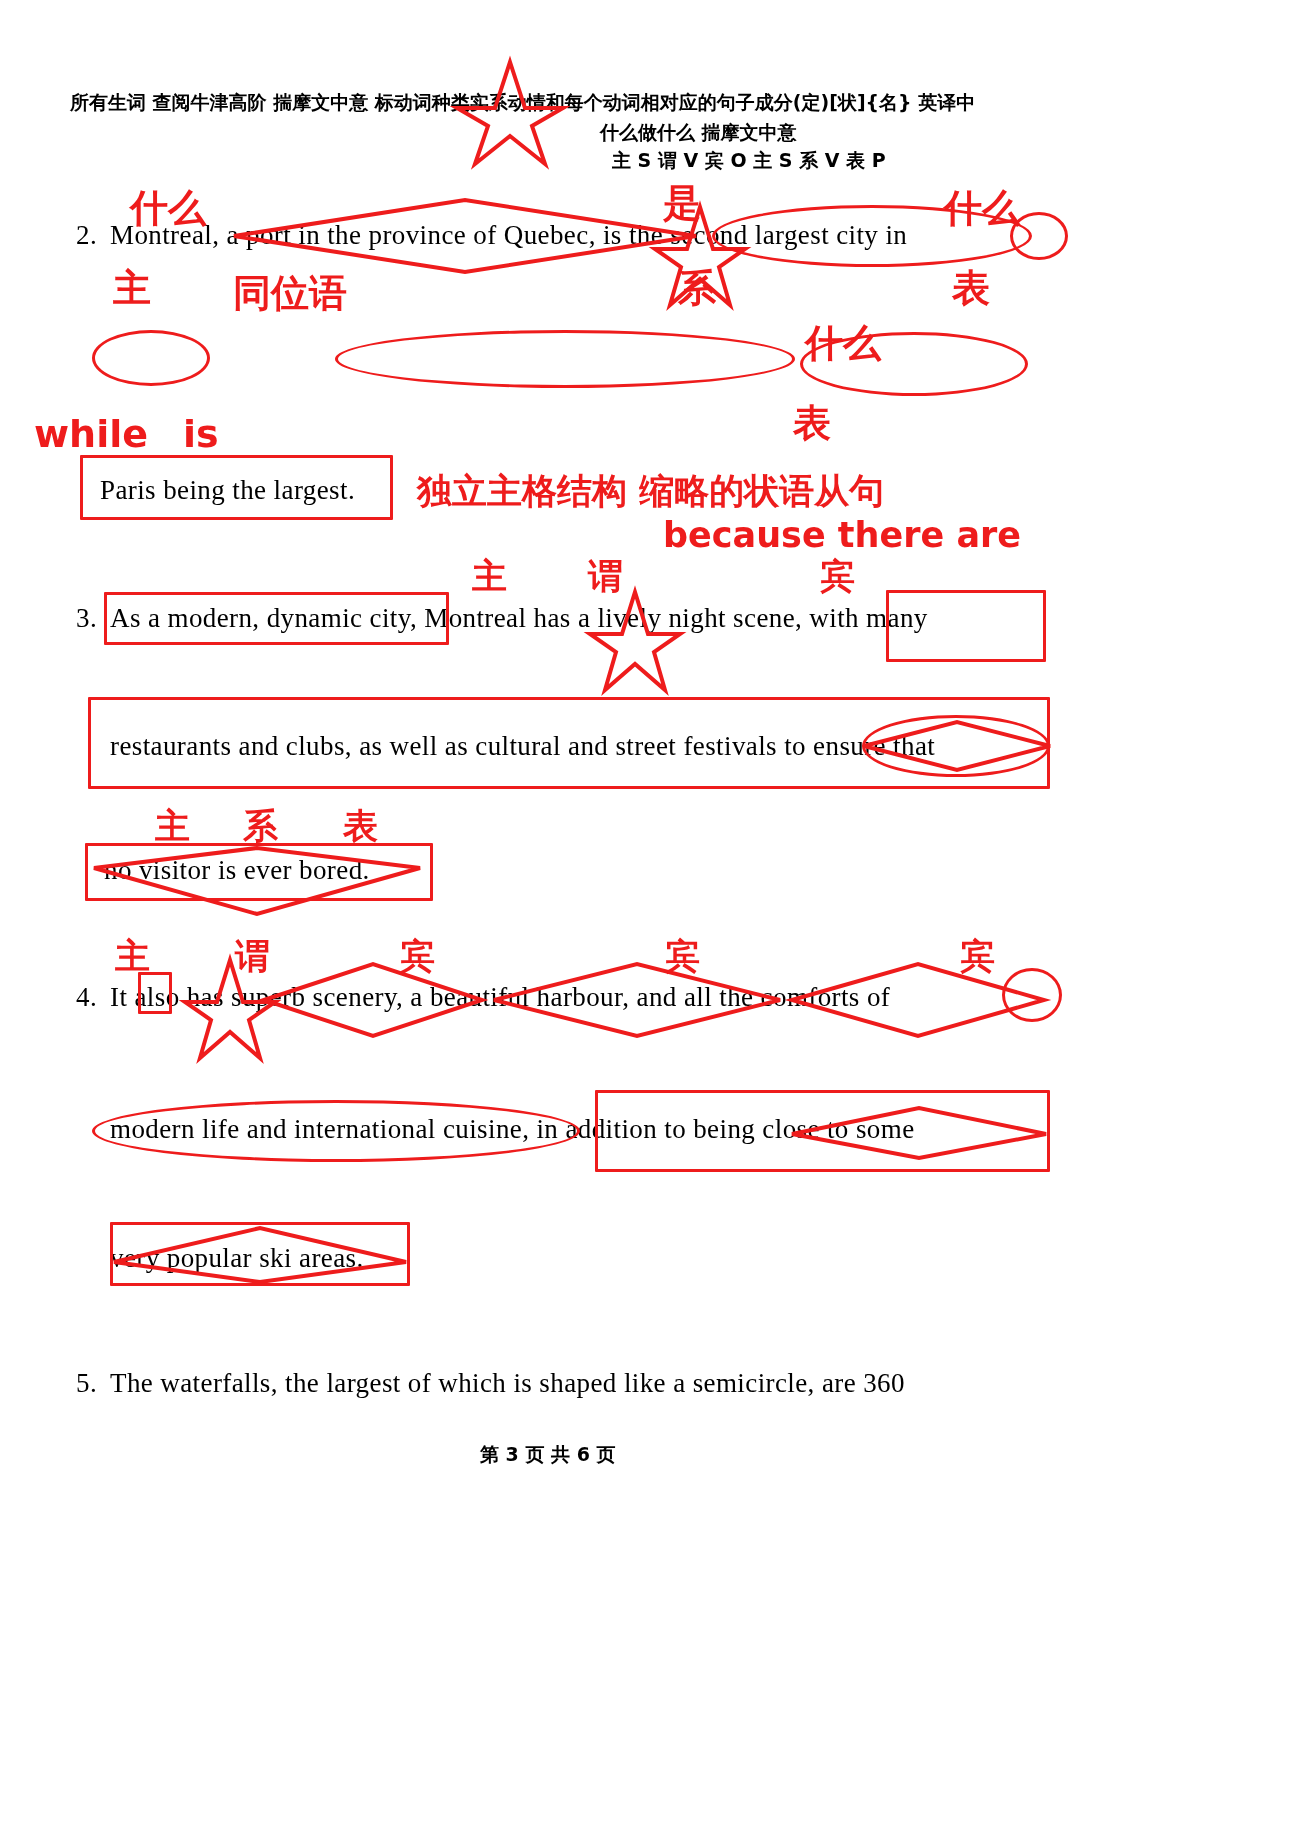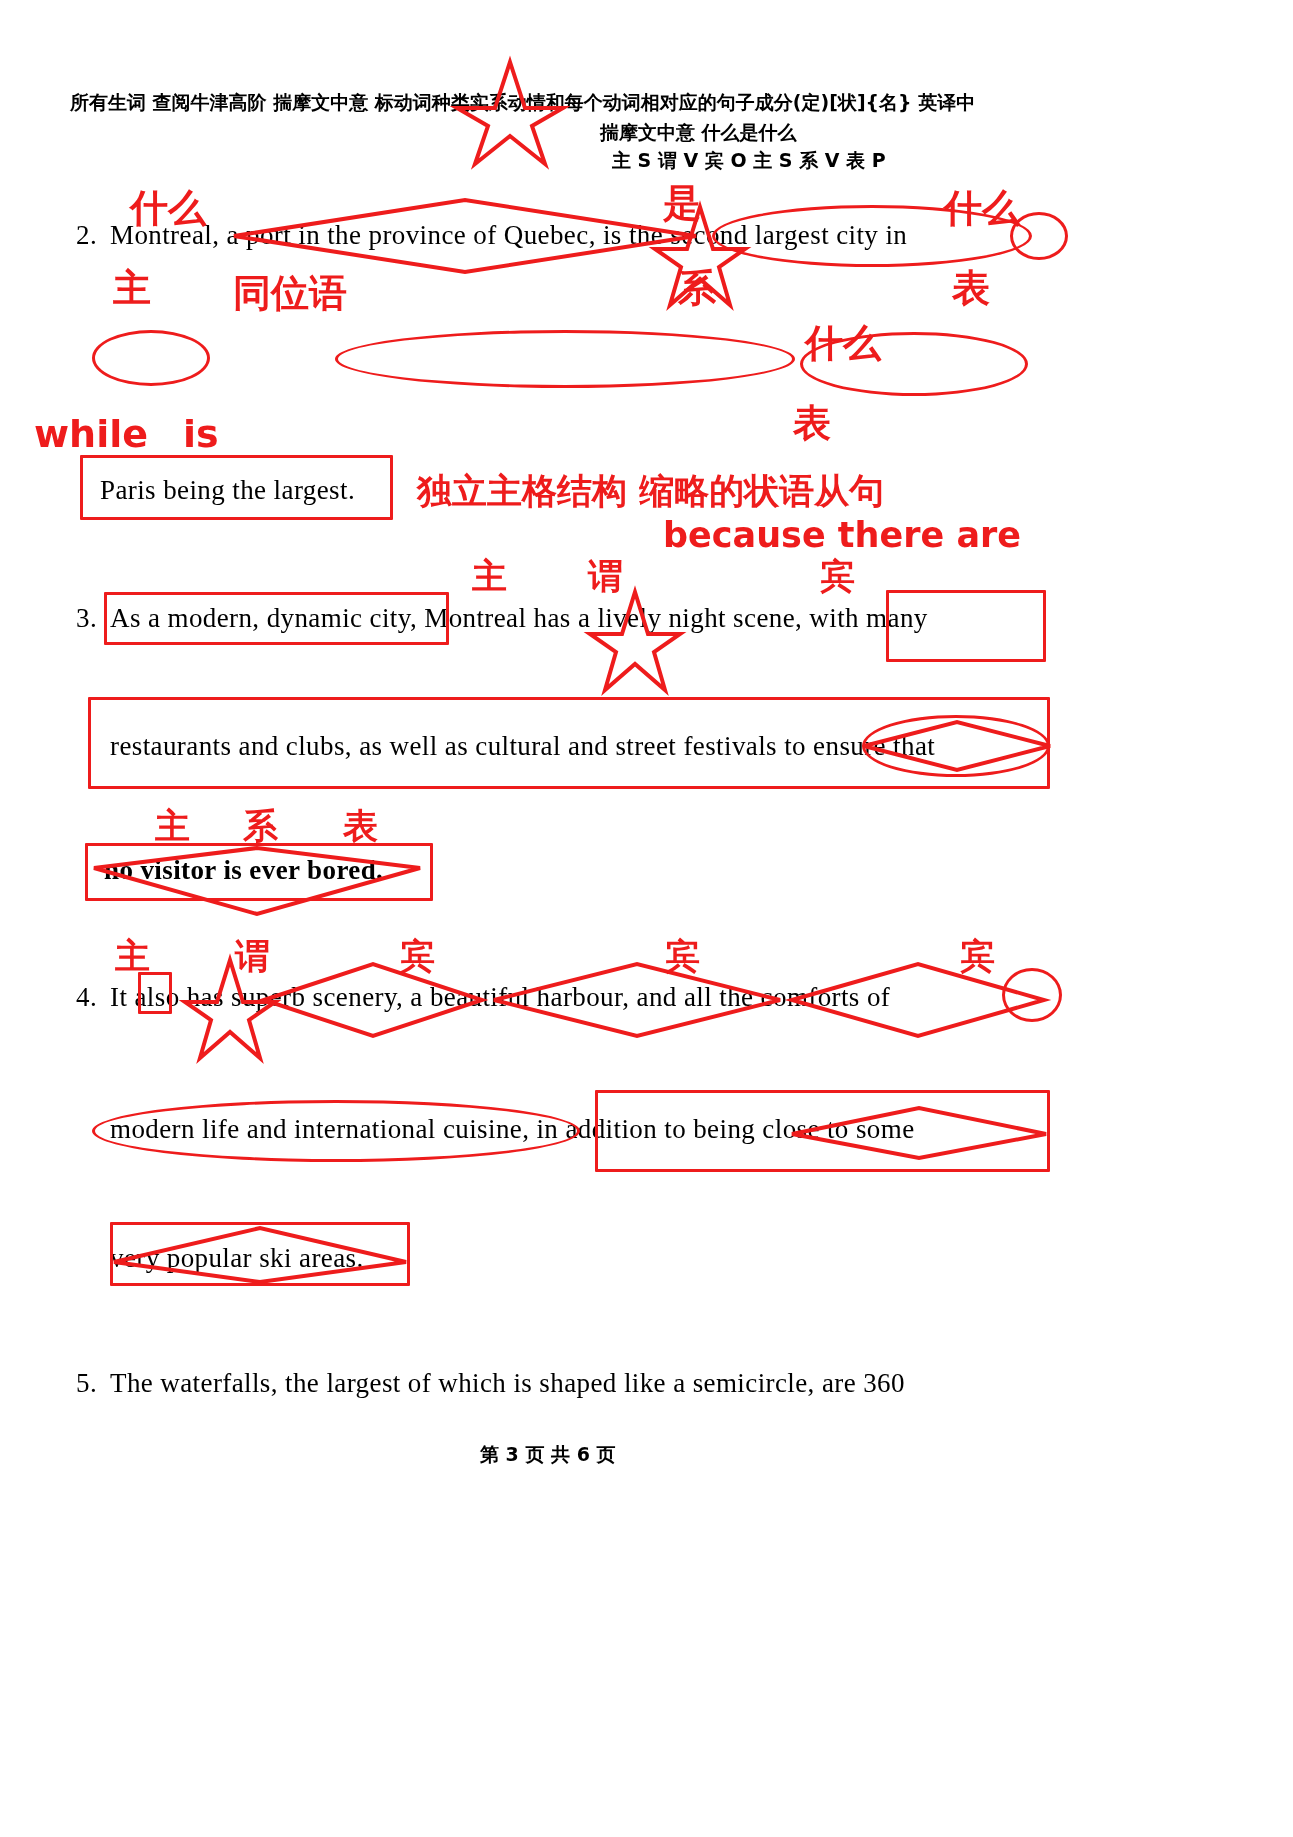--- a/index.html
+++ b/index.html
@@ -78,35 +78,35 @@
     overflow: visible;
   }
   .red-star { position: absolute; }
 </style>
 </head>
 <body>
 
 <div class="page">
 
   <div class="header-cn" style="left:70px; top:90px;">所有生词 查阅牛津高阶 揣摩文中意  标动词种类实系动情和每个动词相对应的句子成分(定)[状]{名}  英译中</div>
-  <div class="header-cn" style="left:600px; top:120px;">揣摩文中意          什么是什么</div>
+  <div class="header-cn" style="left:600px; top:120px;">什么做什么          揣摩文中意</div>
   <div class="header-cn" style="left:612px; top:148px;">主 S 谓 V 宾 O     主 S 系 V 表 P</div>
 
   <div class="doc-line" style="left:76px; top:220px;">2.</div>
   <div class="doc-line" style="left:110px; top:220px;">Montreal, a port in the province of Quebec, is the second largest city in</div>
 
 
   <div class="doc-line" style="left:100px; top:475px;">Paris being the largest.</div>
 
   <div class="doc-line" style="left:76px; top:603px;">3.</div>
   <div class="doc-line" style="left:110px; top:603px;">As a modern, dynamic city, Montreal has a lively night scene, with many</div>
 
   <div class="doc-line" style="left:110px; top:731px;">restaurants and clubs, as well as cultural and street festivals to ensure that</div>
 
-  <div class="doc-line" style="left:104px; top:855px;font-weight:bold;">no visitor is ever bored.</div>
+  <div class="doc-line" style="left:104px; top:855px;">no visitor is ever bored.</div>
 
   <div class="doc-line" style="left:76px; top:982px;">4.</div>
   <div class="doc-line" style="left:110px; top:982px;">It also has superb scenery, a beautiful harbour, and all the comforts of</div>
 
   <div class="doc-line" style="left:110px; top:1114px;">modern life and international cuisine, in addition to being close to some</div>
 
   <div class="doc-line" style="left:110px; top:1243px;">very popular ski areas.</div>
 
   <div class="doc-line" style="left:76px; top:1368px;">5.</div>
   <div class="doc-line" style="left:110px; top:1368px;">The waterfalls, the largest of which is shaped like a semicircle, are 360</div>

